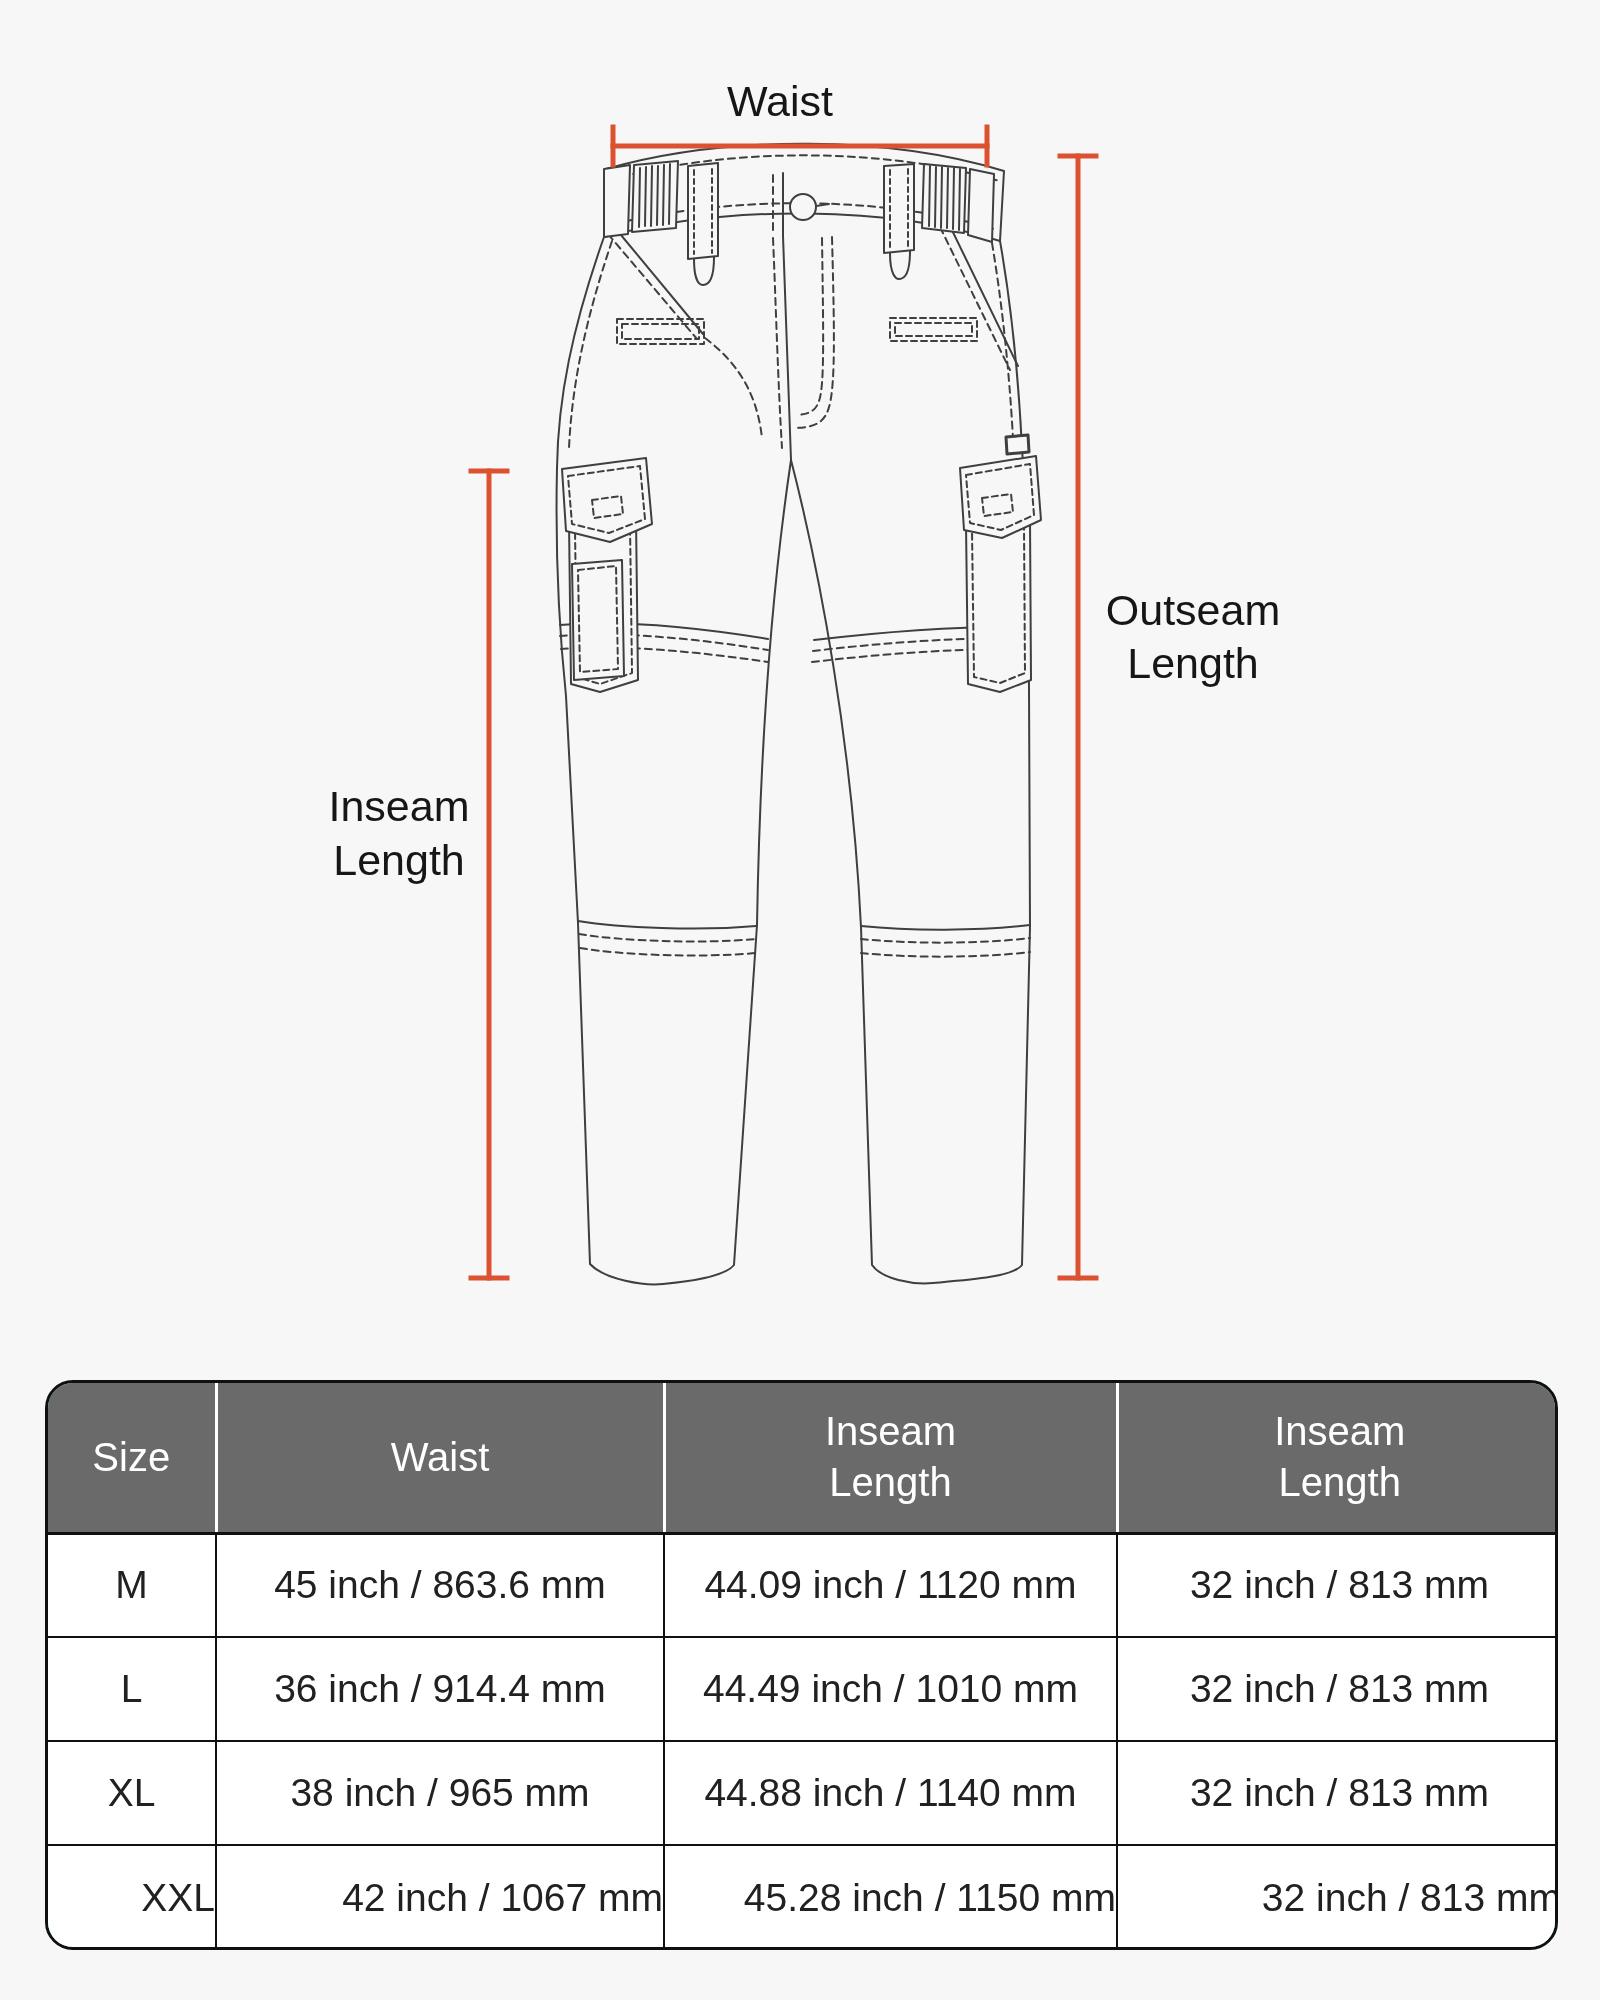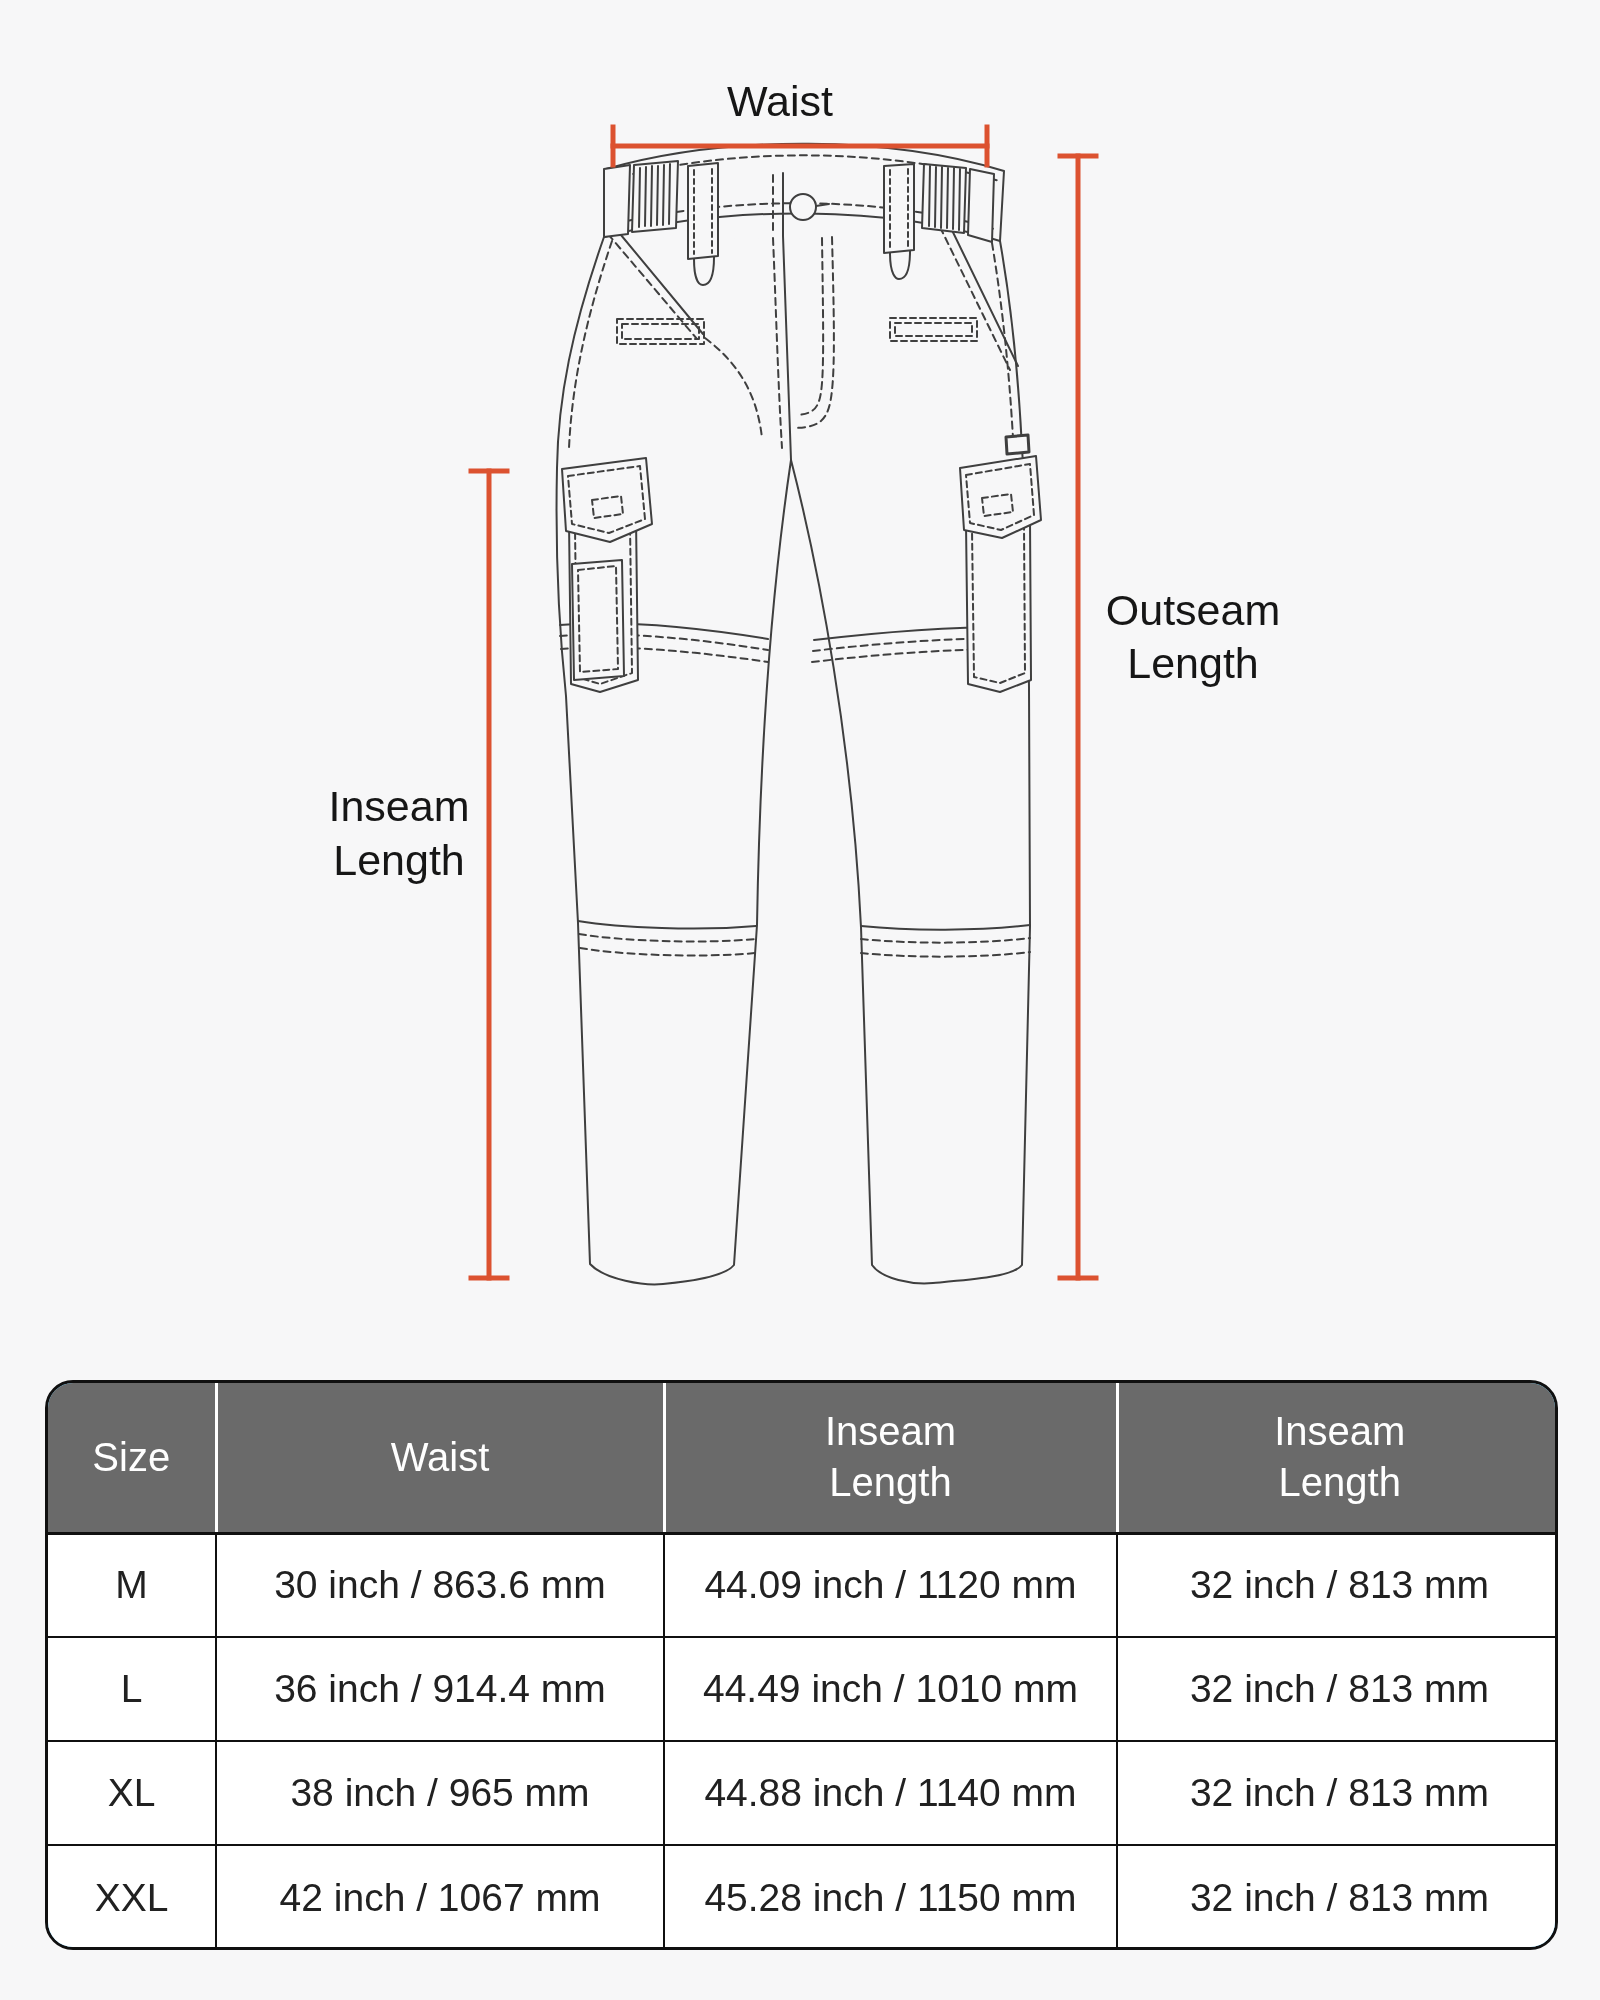--- a/index.html
+++ b/index.html
@@ -33,21 +33,21 @@
   .size-table th span{display:inline-block;max-width:250px;}
   .size-table thead tr{height:150px;}
   .size-table tbody tr{height:104px;}
   .size-table td{
     font-size:39px;color:#212121;font-weight:400;
     text-align:center;vertical-align:middle;
     border:2px solid #101010;padding:0;background:#ffffff;
   }
   .size-table tbody tr td:first-child{border-left:none;}
   .size-table tbody tr td:last-child{border-right:none;}
-  .size-table tbody tr:last-child td{border-bottom:none;}
+  .size-table tbody tr:last-child td{border-bottom:none;text-align:right;}
 </style>
 </head>
 <body>
 
 <div id="screen">
 
   <svg id="diagram-svg" width="1600" height="1330" viewBox="0 0 1600 1330">
 
     <g stroke="#3f3f3f" stroke-width="2" fill="none" stroke-linecap="round" stroke-linejoin="round">
 
@@ -201,21 +201,21 @@
         <tr>
           <th><span>Size</span></th>
           <th><span>Waist</span></th>
           <th><span>Inseam Length</span></th>
           <th><span>Inseam Length</span></th>
         </tr>
       </thead>
       <tbody>
         <tr>
           <td>M</td>
-          <td>30 inch / 863.6 mm</td>
+          <td>45 inch / 863.6 mm</td>
           <td>44.09 inch / 1120 mm</td>
           <td>32 inch / 813 mm</td>
         </tr>
         <tr>
           <td>L</td>
           <td>36 inch / 914.4 mm</td>
           <td>44.49 inch / 1010 mm</td>
           <td>32 inch / 813 mm</td>
         </tr>
         <tr>

